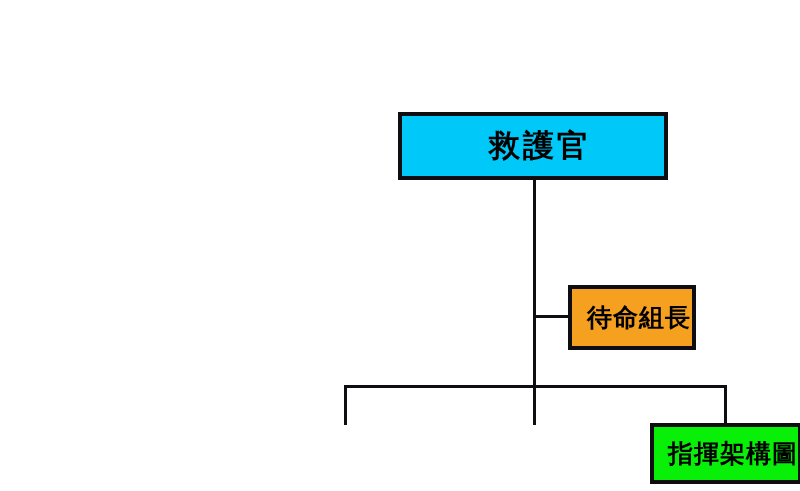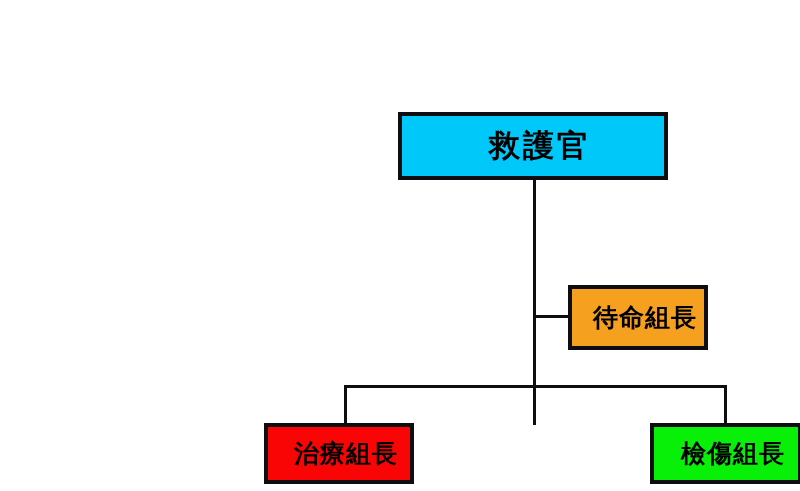--- a/index.html
+++ b/index.html
@@ -64,21 +64,21 @@
     width: 270px;
     height: 68px;
     background: #00c8f8;
     font-size: 31px;
   }
   #node-commander .node-label { letter-spacing: 3px; }
 
   #node-standby {
     left: 568px;
     top: 285px;
-    width: 140px;
+    width: 128px;
     height: 65px;
     background: #f5a01e;
     font-size: 25px;
   }
 
   #node-treatment {
     left: 264px;
     top: 423px;
     width: 150px;
     height: 61px;
@@ -123,22 +123,19 @@
   <div class="line v-line" style="left:724px; top:385px; height:40px;"></div>
 
   <div id="node-commander" class="node">
     <span class="node-label">救護官</span>
   </div>
 
   <div id="node-standby" class="node">
     <span class="node-label">待命組長</span>
   </div>
 
-  <div id="node-treatment" class="node">
-    <span class="node-label">治療組長</span>
-  </div>
 
 
   <div id="node-transport" class="node">
-    <span class="node-label">檢傷組長</span>
+    <span class="node-label">指揮架構圖</span>
   </div>
 
 </div>
 
 </body></html>

